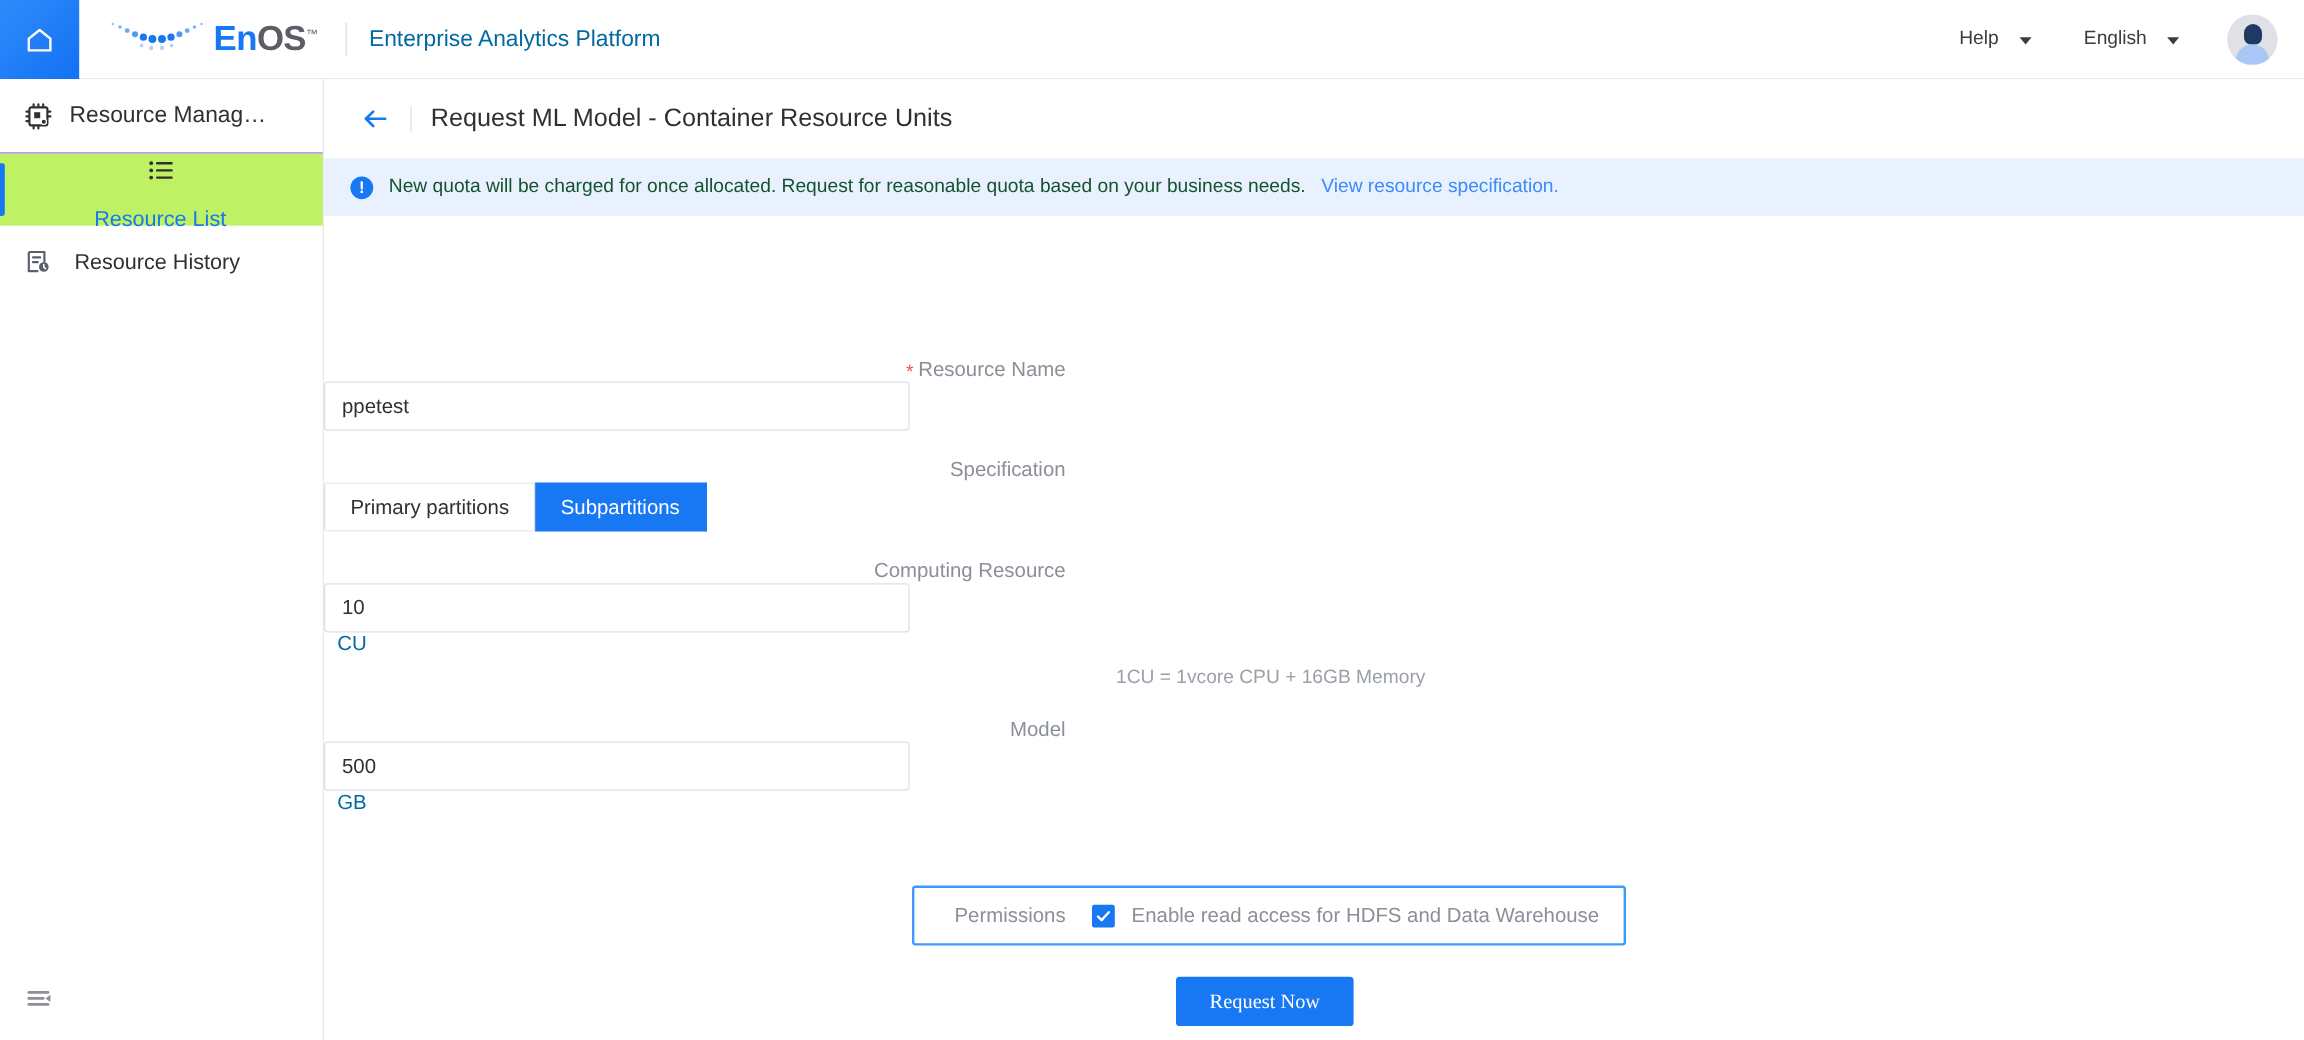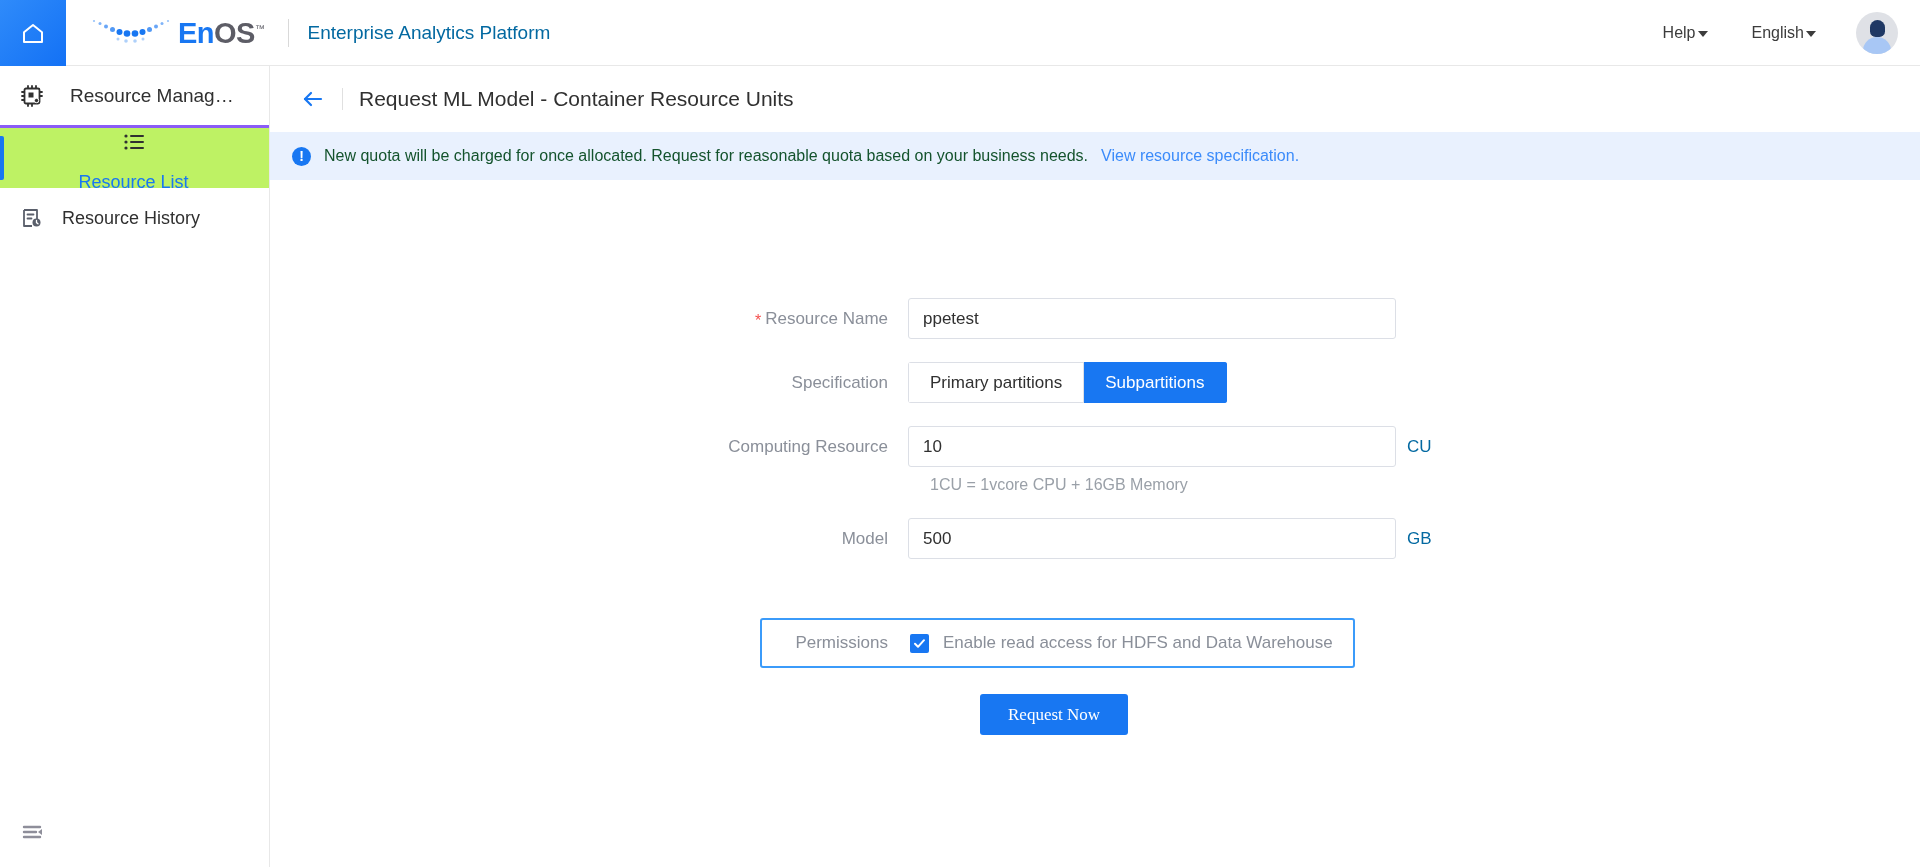--- a/index.html
+++ b/index.html
@@ -80,21 +80,21 @@
   .header-right {
     margin-left: auto;
     display: flex;
     align-items: center;
     gap: 0;
     padding-right: 22px;
   }
   .hdr-menu {
     display: flex;
     align-items: center;
-    gap: 2px;
+    gap: 17px;
     font-size: 16px;
     color: #3c3c3c;
     cursor: pointer;
     padding: 0 22px;
     white-space: nowrap;
   }
   .caret-down {
     width: 0; height: 0;
     border-left: 5px solid transparent;
     border-right: 5px solid transparent;
@@ -132,24 +132,24 @@
     position: absolute;
     top: 66px; left: 0;
     width: 270px;
     height: 801px;
     background: #ffffff;
     border-right: 1px solid #e8e8e8;
   }
   .side-section {
     display: flex;
     align-items: center;
-    gap: 24px;
+    gap: 12px;
     height: 62px;
     padding: 0 20px 0 18px;
-    border-bottom: 3px solid #8b5cf6;
+    border-bottom: 1px solid #8b5cf6;
     cursor: pointer;
   }
   .side-section-label {
     font-size: 19px;
     color: #303030;
     white-space: nowrap;
     overflow: hidden;
     text-overflow: ellipsis;
     max-width: 192px;
   }
@@ -252,22 +252,22 @@
     cursor: pointer;
     white-space: nowrap;
   }
 
   
   .form-area {
     padding-top: 118px;
   }
   .form-row {
     display: flex;
-    align-items: center;
     margin-bottom: 23px;
+    flex-direction: column;
   }
   .form-label {
     width: 638px;
     text-align: right;
     padding-right: 20px;
     font-size: 17px;
     color: #8a8f99;
     white-space: nowrap;
     flex: 0 0 auto;
   }

